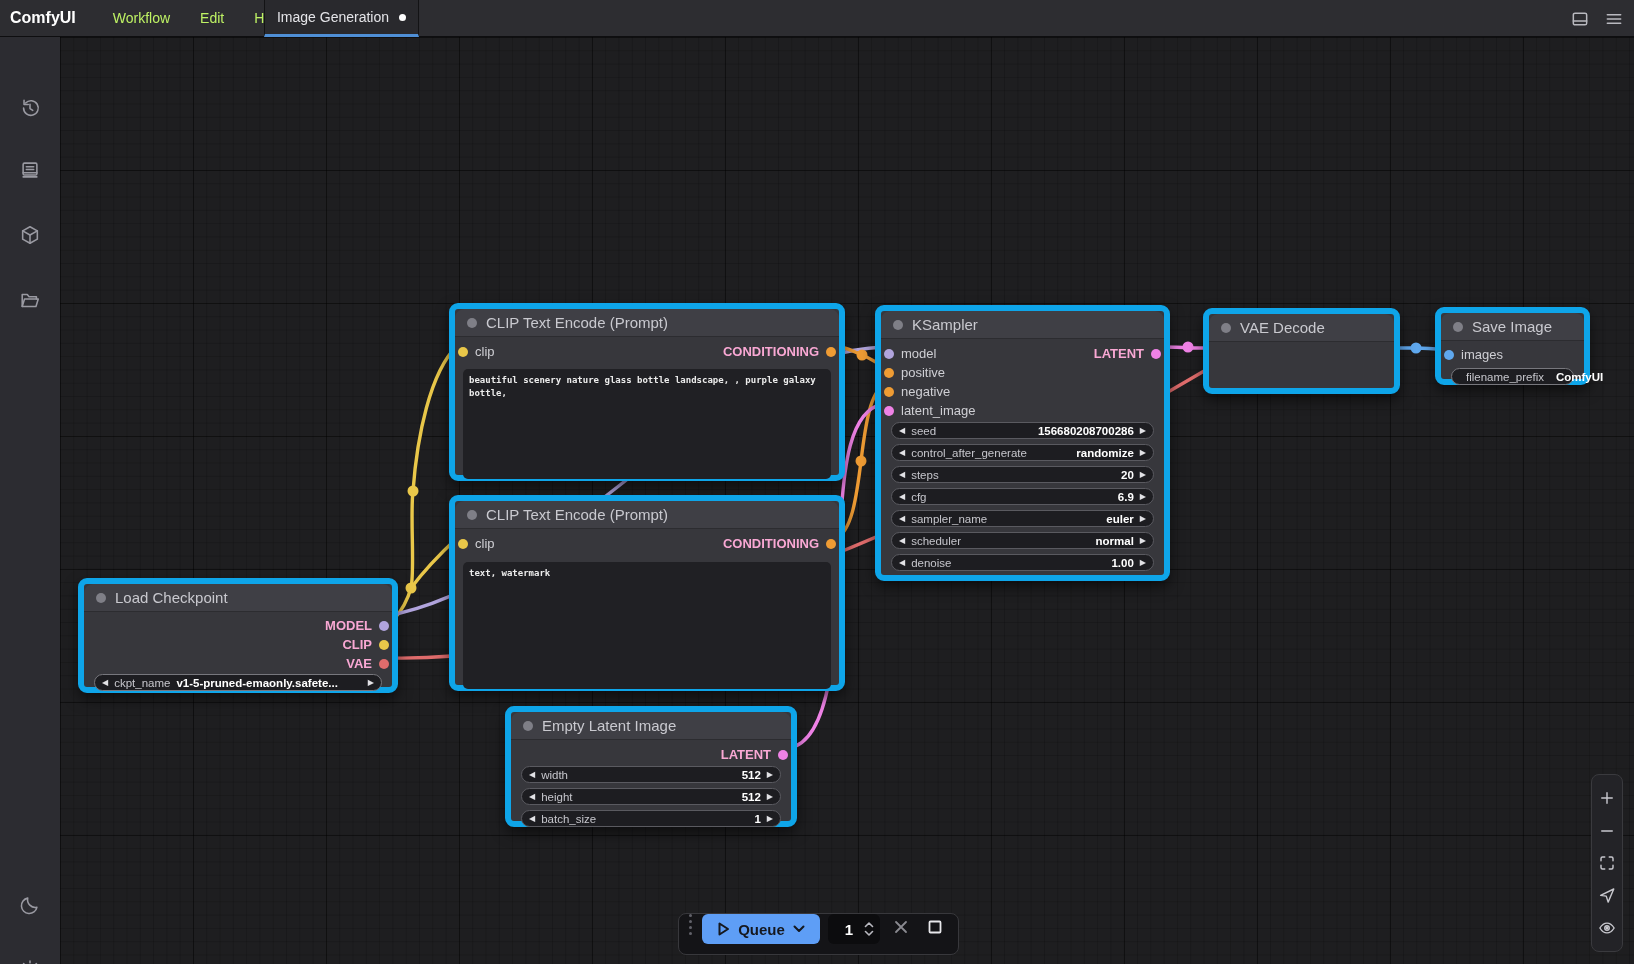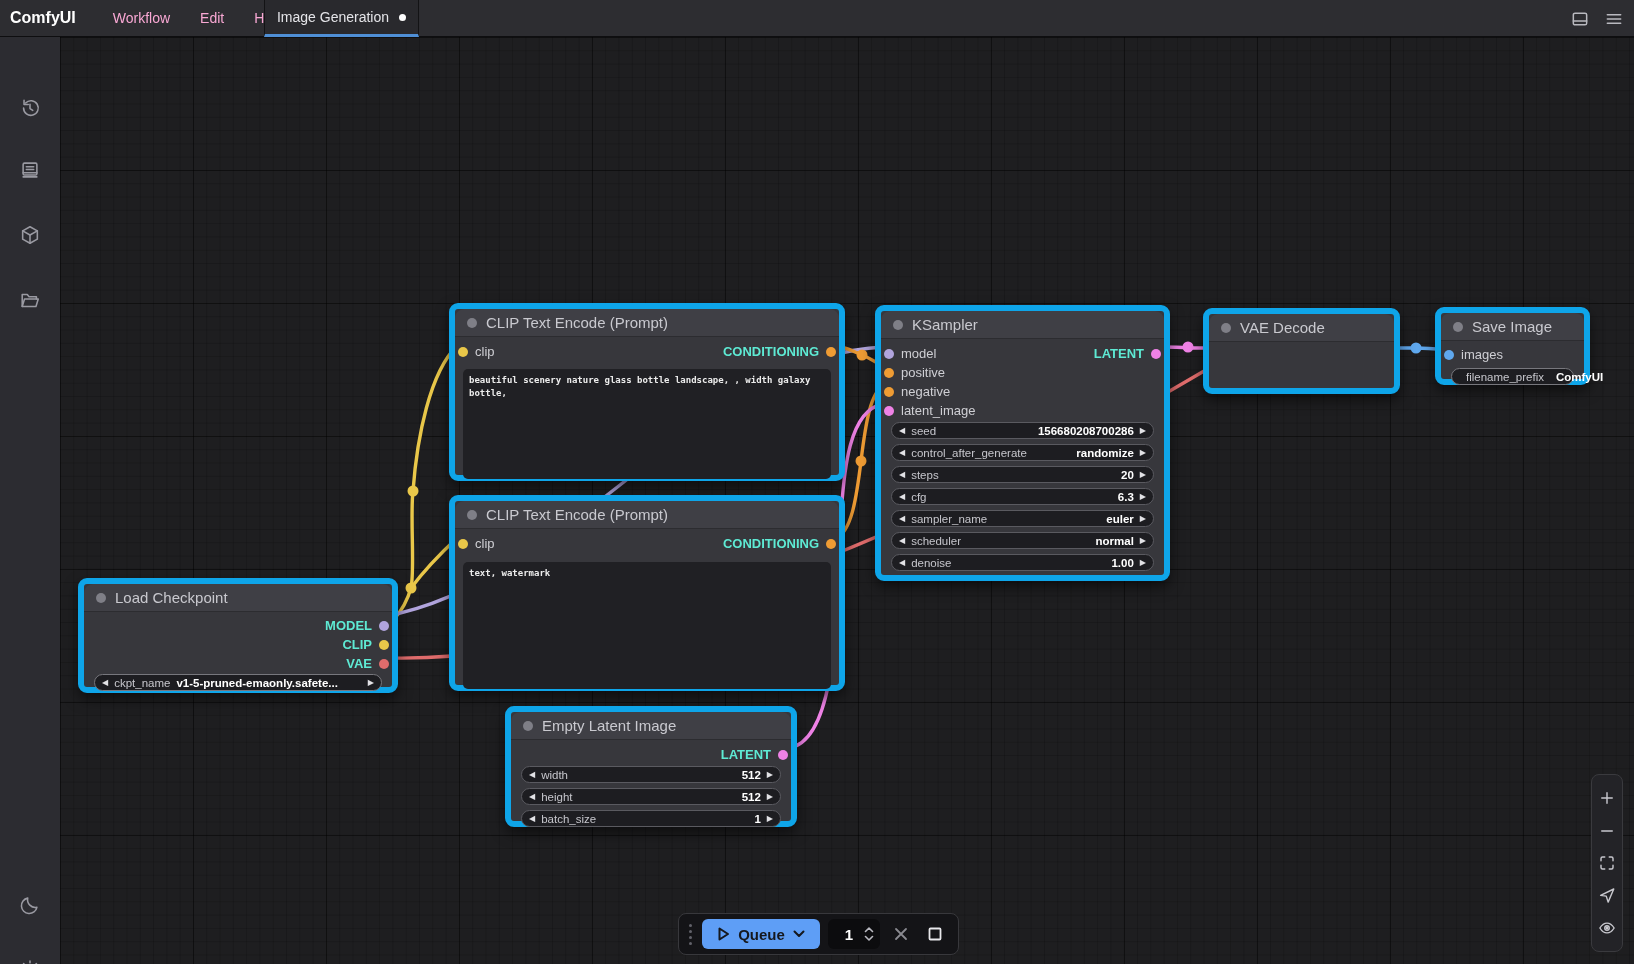--- a/index.html
+++ b/index.html
@@ -13,21 +13,21 @@
       linear-gradient(rgba(0,0,0,.40) 1px, transparent 1px),
       linear-gradient(90deg, rgba(0,0,0,.40) 1px, transparent 1px),
       linear-gradient(rgba(0,0,0,.16) 1px, transparent 1px),
       linear-gradient(90deg, rgba(0,0,0,.16) 1px, transparent 1px);
     background-size:133px 133px,133px 133px,13.3px 13.3px,13.3px 13.3px; }
 
   
   .topbar { position:absolute; top:0; left:0; right:0; height:37px; background:#2d2d31;
     border-bottom:1px solid #0e0e10; display:flex; align-items:center; z-index:6; }
   .logo { font-size:16px; font-weight:bold; color:#ffffff; margin:0 22px 0 10px; }
-  .menu-item { font-size:14px; color:#f9a8d4; padding:9px 15px; height:100%; display:flex; align-items:center; }
+  .menu-item { font-size:14px; color:#bef264; padding:9px 15px; height:100%; display:flex; align-items:center; }
   .tab { position:absolute; left:264px; top:0; height:37px; width:155px; background:#29292d;
     border-left:1px solid #131315; border-right:1px solid #131315; border-bottom:3px solid #4f8fd6;
     display:flex; align-items:center; justify-content:center; gap:10px; color:#e4e4e8; font-size:14px; }
   .tab-dot { width:7px; height:7px; border-radius:50%; background:#ffffff; }
   .topbar-right { position:absolute; right:10px; top:0; height:37px; display:flex; align-items:center; gap:14px; }
   .tb-icon { width:20px; height:20px; color:#b9b9bf; }
   .tb-icon svg { width:100%; height:100%; stroke:currentColor; fill:none; stroke-width:1.8; stroke-linecap:round; stroke-linejoin:round; }
 
   
   .sidebar { position:absolute; left:0; top:37px; bottom:0; width:60px; background:#2c2c31; z-index:5; }
@@ -42,42 +42,42 @@
   .node { position:absolute; background:#37373c; border:6px solid #0ea5e9; border-radius:9px;
     box-shadow:0 6px 14px rgba(0,0,0,.55); z-index:2; }
   .node-header { height:28px; display:flex; align-items:center; gap:9px; padding:0 12px;
     background:#3f3f45; border-bottom:1px solid #2c2c30; border-radius:9px 9px 0 0; }
   .collapse-dot { width:10px; height:10px; border-radius:50%; background:#7f7f87; flex:none; }
   .node-title { font-size:15px; color:#c9c9cf; white-space:nowrap; overflow:hidden; }
   .slots { }
   .pt3{padding-top:3px} .pt4{padding-top:4px} .pt5{padding-top:5px}
   .slot-row { position:relative; height:19px; display:flex; align-items:center; padding:0 20px;
     font-size:13px; color:#cfcfd4; }
-  .slot-row .out-label { margin-left:auto; font-weight:bold; color:#5eead4; }
+  .slot-row .out-label { margin-left:auto; font-weight:bold; color:#f9a8d4; }
   .slot-dot { position:absolute; top:50%; transform:translateY(-50%); width:10px; height:10px; border-radius:50%; }
   .slot-dot.in { left:3px; } .slot-dot.out { right:3px; }
   .c-clip{background:#e9c749} .c-cond{background:#ef9c34} .c-model{background:#b1a4dd}
   .c-latent{background:#ef82e6} .c-vae{background:#e06c6c} .c-image{background:#5fa8ee}
 
   .widget { height:17px; margin:0 10px 5px; border-radius:9px; background:#1d1d21; border:1px solid #5a5a60;
     display:flex; align-items:center; padding:0 7px; gap:6px; font-size:11.5px; color:#c6c6cc; }
   .widget.mt2 { margin-top:2px; }
   .widget .arrow { font-size:8px; color:#e2e2e6; flex:none; line-height:1; }
   .widget .w-label { white-space:nowrap; }
   .widget .w-spacer { flex:1; }
   .widget .w-value { font-weight:bold; color:#ffffff; white-space:nowrap; }
   .widget.combo { border-color:#77777d; }
 
   .prompt-box { position:absolute; left:8px; right:8px; background:#202024; border-radius:5px;
     font-family:"DejaVu Sans Mono",monospace; font-size:9px; font-weight:bold; color:#ececec;
     padding:5px 6px; line-height:1.4; overflow:hidden; white-space:pre-wrap; }
 
   
   .queue-bar { position:absolute; left:678px; top:913px; width:281px; height:42px; background:#141417;
-    border:1px solid #38383c; border-radius:8px; z-index:7; display:flex; align-items:center; padding:0 8px; gap:8px; }
+    border:1px solid #38383c; border-radius:8px; z-index:7; display:flex; padding:0 8px; gap:8px; }
   .grip { display:flex; flex-direction:column; gap:3px; padding:0 2px; }
   .grip i { width:3px; height:3px; border-radius:50%; background:#62626a; }
   .queue-btn { width:118px; height:30px; border-radius:6px; background:#5e9ef6; display:flex; align-items:center;
     justify-content:center; gap:8px; color:#15181e; font-size:15px; font-weight:bold; }
   .queue-btn svg { stroke:#15181e; fill:none; stroke-width:2; stroke-linejoin:round; stroke-linecap:round; }
   .count-box { width:52px; height:30px; border-radius:6px; background:#0c0c0e; display:flex; align-items:center; padding:0 6px; }
   .count-val { flex:1; text-align:center; color:#ffffff; font-size:15px; font-weight:bold; }
   .steppers { display:flex; flex-direction:column; gap:2px; }
   .steppers svg { stroke:#b9b9c0; fill:none; stroke-width:1.6; stroke-linecap:round; stroke-linejoin:round; }
   .qb-icon { width:26px; height:26px; display:flex; align-items:center; justify-content:center; }
@@ -189,21 +189,21 @@
     <span class="node-title">CLIP Text Encode (Prompt)</span>
   </div>
   <div class="slots pt5">
     <div class="slot-row">
       <span class="slot-dot in c-clip"></span>
       <span>clip</span>
       <span class="out-label">CONDITIONING</span>
       <span class="slot-dot out c-cond"></span>
     </div>
   </div>
-  <div class="prompt-box" style="top:60px;height:110px">beautiful scenery nature glass bottle landscape, , width galaxy bottle,</div>
+  <div class="prompt-box" style="top:60px;height:110px">beautiful scenery nature glass bottle landscape, , purple galaxy bottle,</div>
 </div>
 
 <div class="node" style="left:449px;top:495px;width:396px;height:196px">
   <div class="node-header">
     <span class="collapse-dot"></span>
     <span class="node-title">CLIP Text Encode (Prompt)</span>
   </div>
   <div class="slots pt5">
     <div class="slot-row">
       <span class="slot-dot in c-clip"></span>
@@ -286,21 +286,21 @@
     <span class="arrow">◀</span>
     <span class="w-label">steps</span>
     <span class="w-spacer"></span>
     <span class="w-value">20</span>
     <span class="arrow">▶</span>
   </div>
   <div class="widget">
     <span class="arrow">◀</span>
     <span class="w-label">cfg</span>
     <span class="w-spacer"></span>
-    <span class="w-value">6.3</span>
+    <span class="w-value">6.9</span>
     <span class="arrow">▶</span>
   </div>
   <div class="widget">
     <span class="arrow">◀</span>
     <span class="w-label">sampler_name</span>
     <span class="w-spacer"></span>
     <span class="w-value">euler</span>
     <span class="arrow">▶</span>
   </div>
   <div class="widget">

